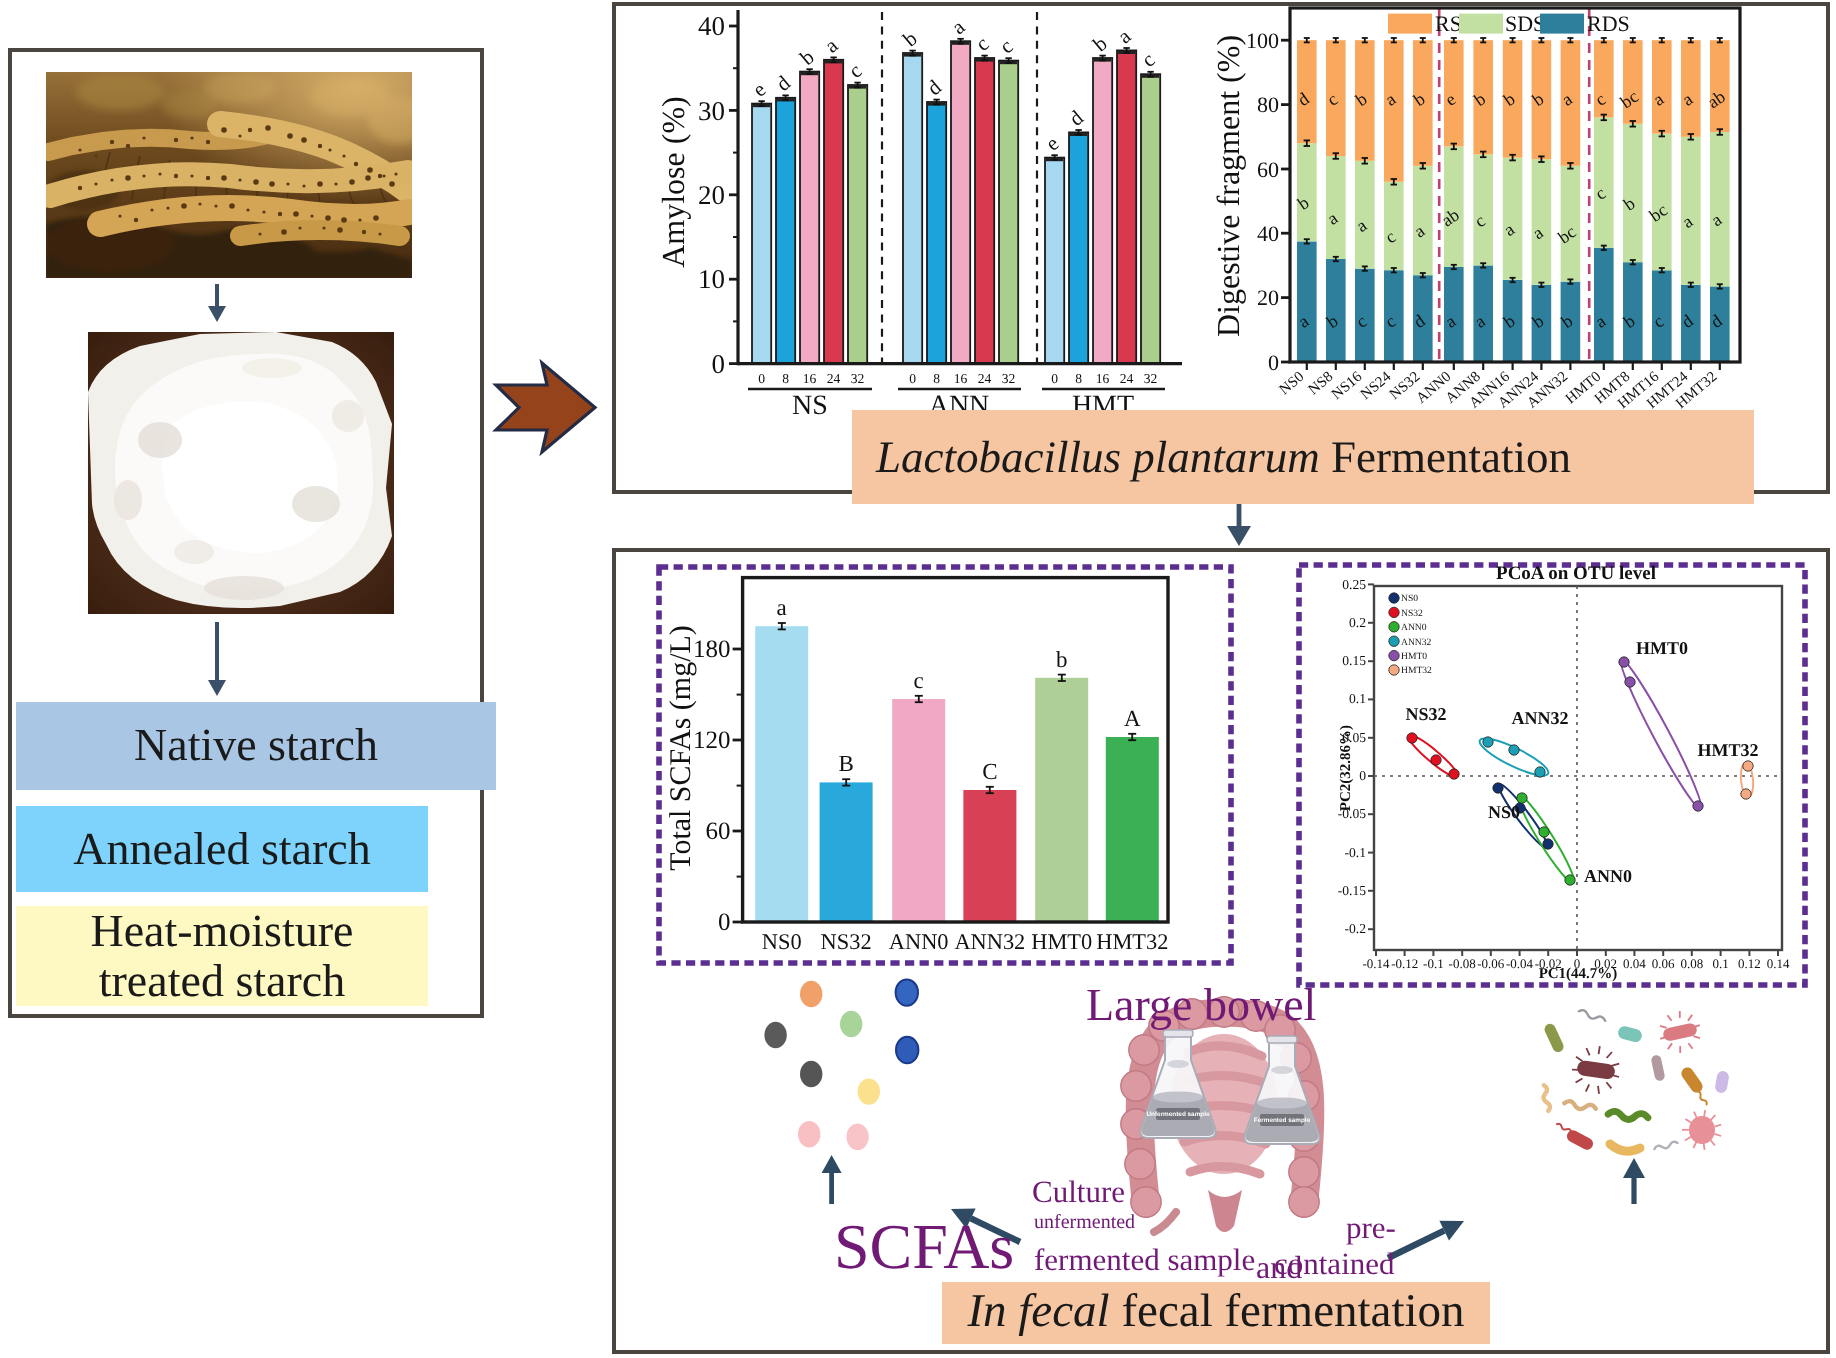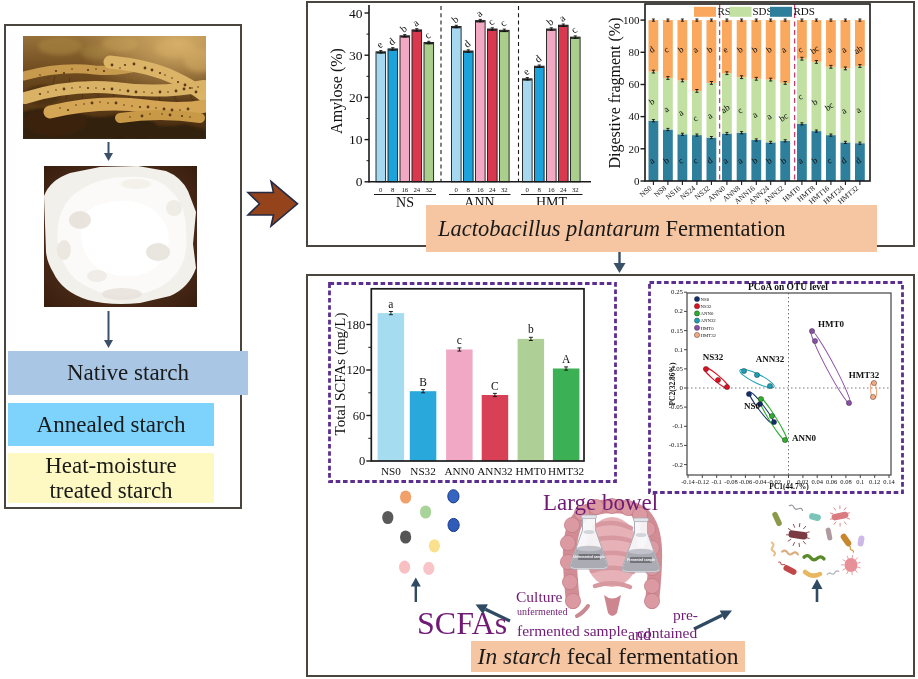--- a/index.html
+++ b/index.html
@@ -843,21 +843,21 @@
 <line x1="694.0" y1="629.0" x2="722.1" y2="615.3" stroke="#2F4A63" stroke-width="3.2" stroke-linecap="butt"></line>
 <path d="M 732.0 610.5 L 719.7 610.4 L 724.5 620.3 Z" fill="#2F4A63"></path>
 </svg>
 <div class="lbl" style="left:8px;top:351px;width:240px;height:44px;background:#A9C6E4;font-size:23px;text-align:center;">Native starch</div>
 <div class="lbl" style="left:8px;top:403px;width:206px;height:43px;background:#7dd3fc;font-size:23px;">Annealed starch</div>
 <div class="lbl" style="left:8px;top:453px;width:206px;height:50px;background:#fef9c3;font-size:23px;line-height:25px;white-space:normal;">Heat-moisture<br>treated starch</div>
 <div class="lbl" style="left:426px;top:205px;width:451px;height:47px;background:#F6C6A2;font-size:22.5px;justify-content:flex-start;padding-left:12px;width:439px;">
       <span><i>Lactobacillus plantarum</i> Fermentation</span>
     </div>
 <div class="lbl" style="left:471px;top:641px;width:274px;height:31px;background:#F6C6A2;font-size:23.5px;">
-      <span><i>In starch</i> fecal fermentation</span>
+      <span><i>In fecal</i> fecal fermentation</span>
     </div>
 <div class="abs bt" style="left:543px;top:490px;font-size:23px;">Large bowel</div>
 <div class="abs bt" style="left:385px;top:605px;font-size:32px;margin-left:32px;">SCFAs</div>
 <div class="abs bt" style="left:516px;top:588px;font-size:15.5px;">Culture</div>
 <div class="abs bt" style="left:637px;top:588px;font-size:15.5px;margin-top:36px;">contained</div>
 <div class="abs bt" style="left:517px;top:606px;font-size:10px;">unfermented</div>
 <div class="abs bt" style="left:628px;top:626px;font-size:16px;">and</div>
 <div class="abs bt" style="left:673px;top:606px;font-size:15.5px;">pre-</div>
 <div class="abs bt" style="left:517px;top:622px;font-size:15.5px;">fermented sample</div>
 </div>

